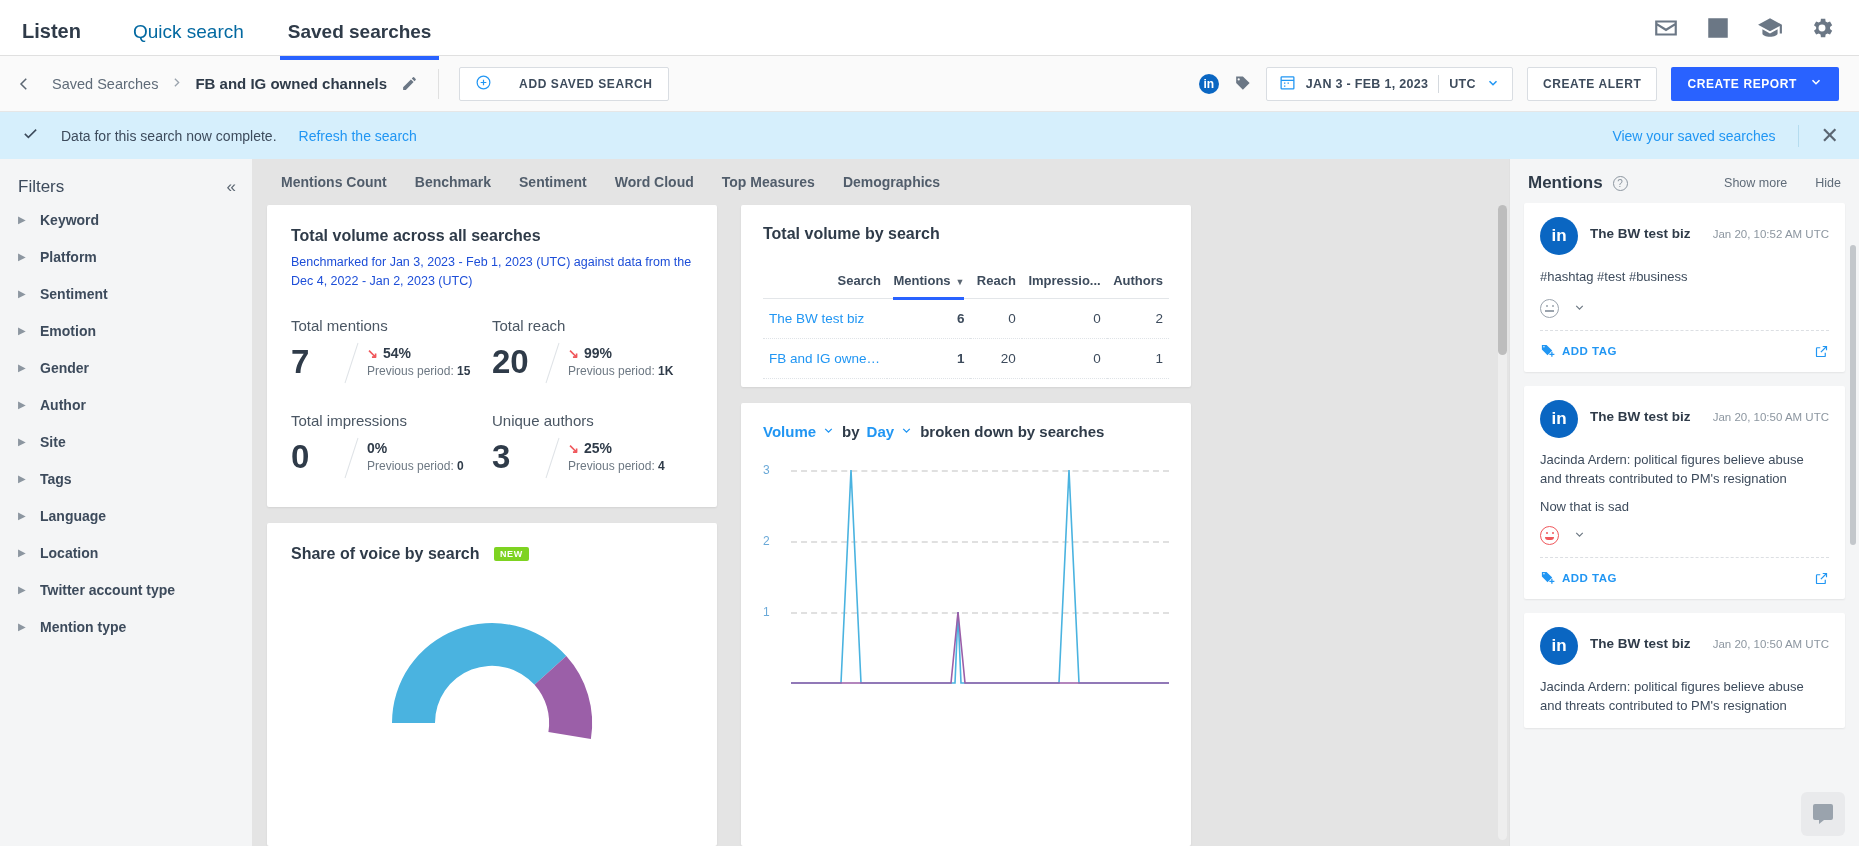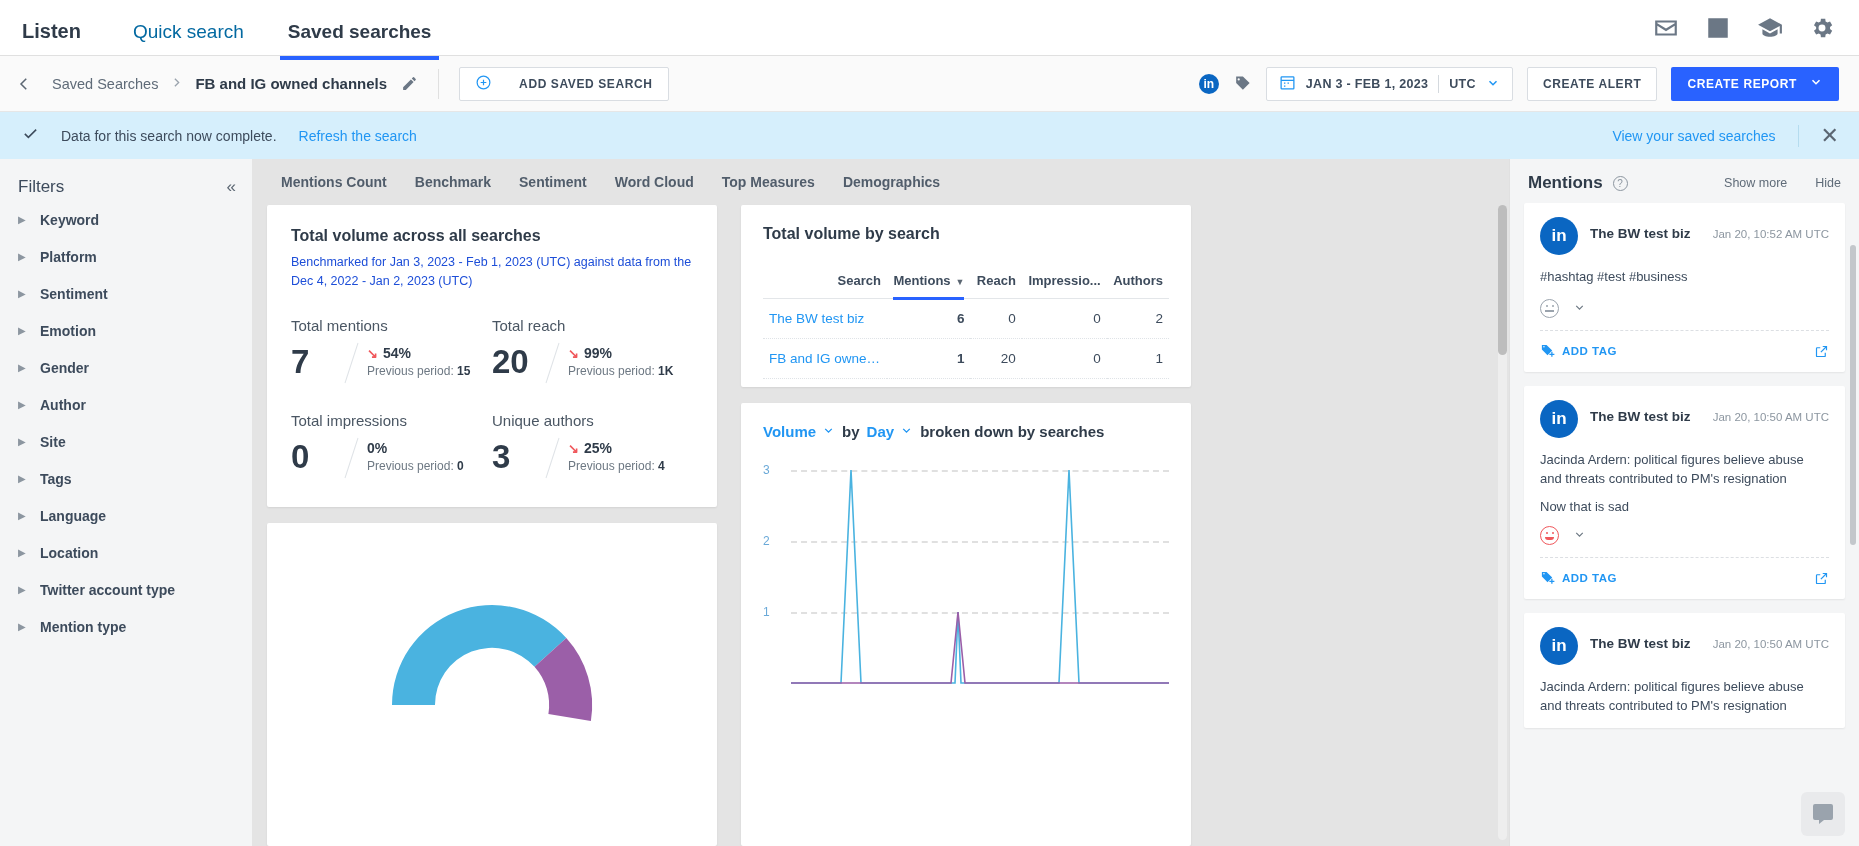--- a/index.html
+++ b/index.html
@@ -467,20 +467,24 @@
                       <b>4</b>
                     </div>
                   </div>
                 </div>
               </div>
 
             </div>
           </div>
 
           <div class="card sov-card">
+            <div>
+              <span class="card-title">Share of voice by search</span>
+              <span class="badge-new">NEW</span>
+            </div>
             <div class="donut-wrap">
               <svg width="245" height="160" viewBox="0 0 245 160">
                 <g transform="translate(122,132)">
                   <path d="M -100 0 A 100 100 0 0 1 74.3 -66.9 L 42.5 -38.2 A 57 57 0 0 0 -57 0 Z" fill="#4ab3e0"></path>
                   <path d="M 74.3 -66.9 A 100 100 0 0 1 98.9 16.0 L 56.4 9.1 A 57 57 0 0 0 42.5 -38.2 Z" fill="#9b5fa8"></path>
                 </g>
               </svg>
             </div>
           </div>
 

